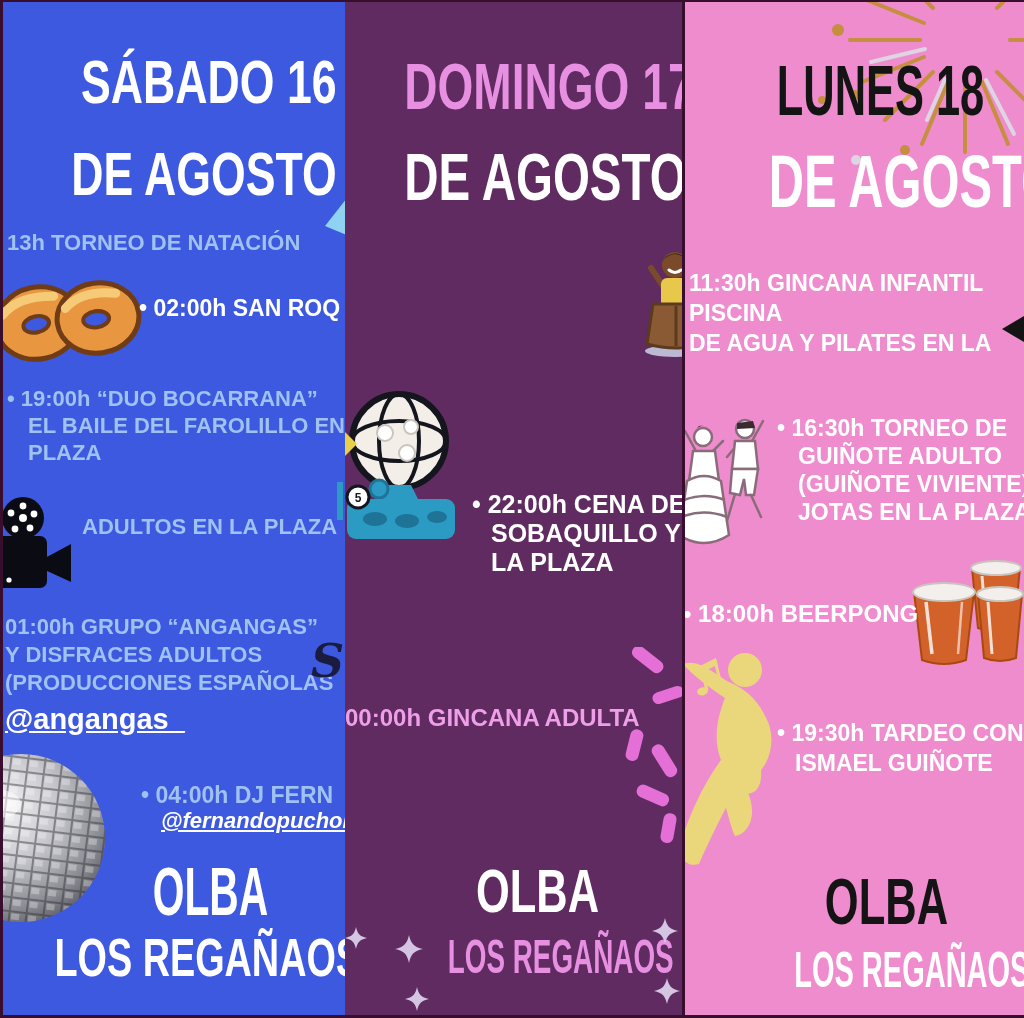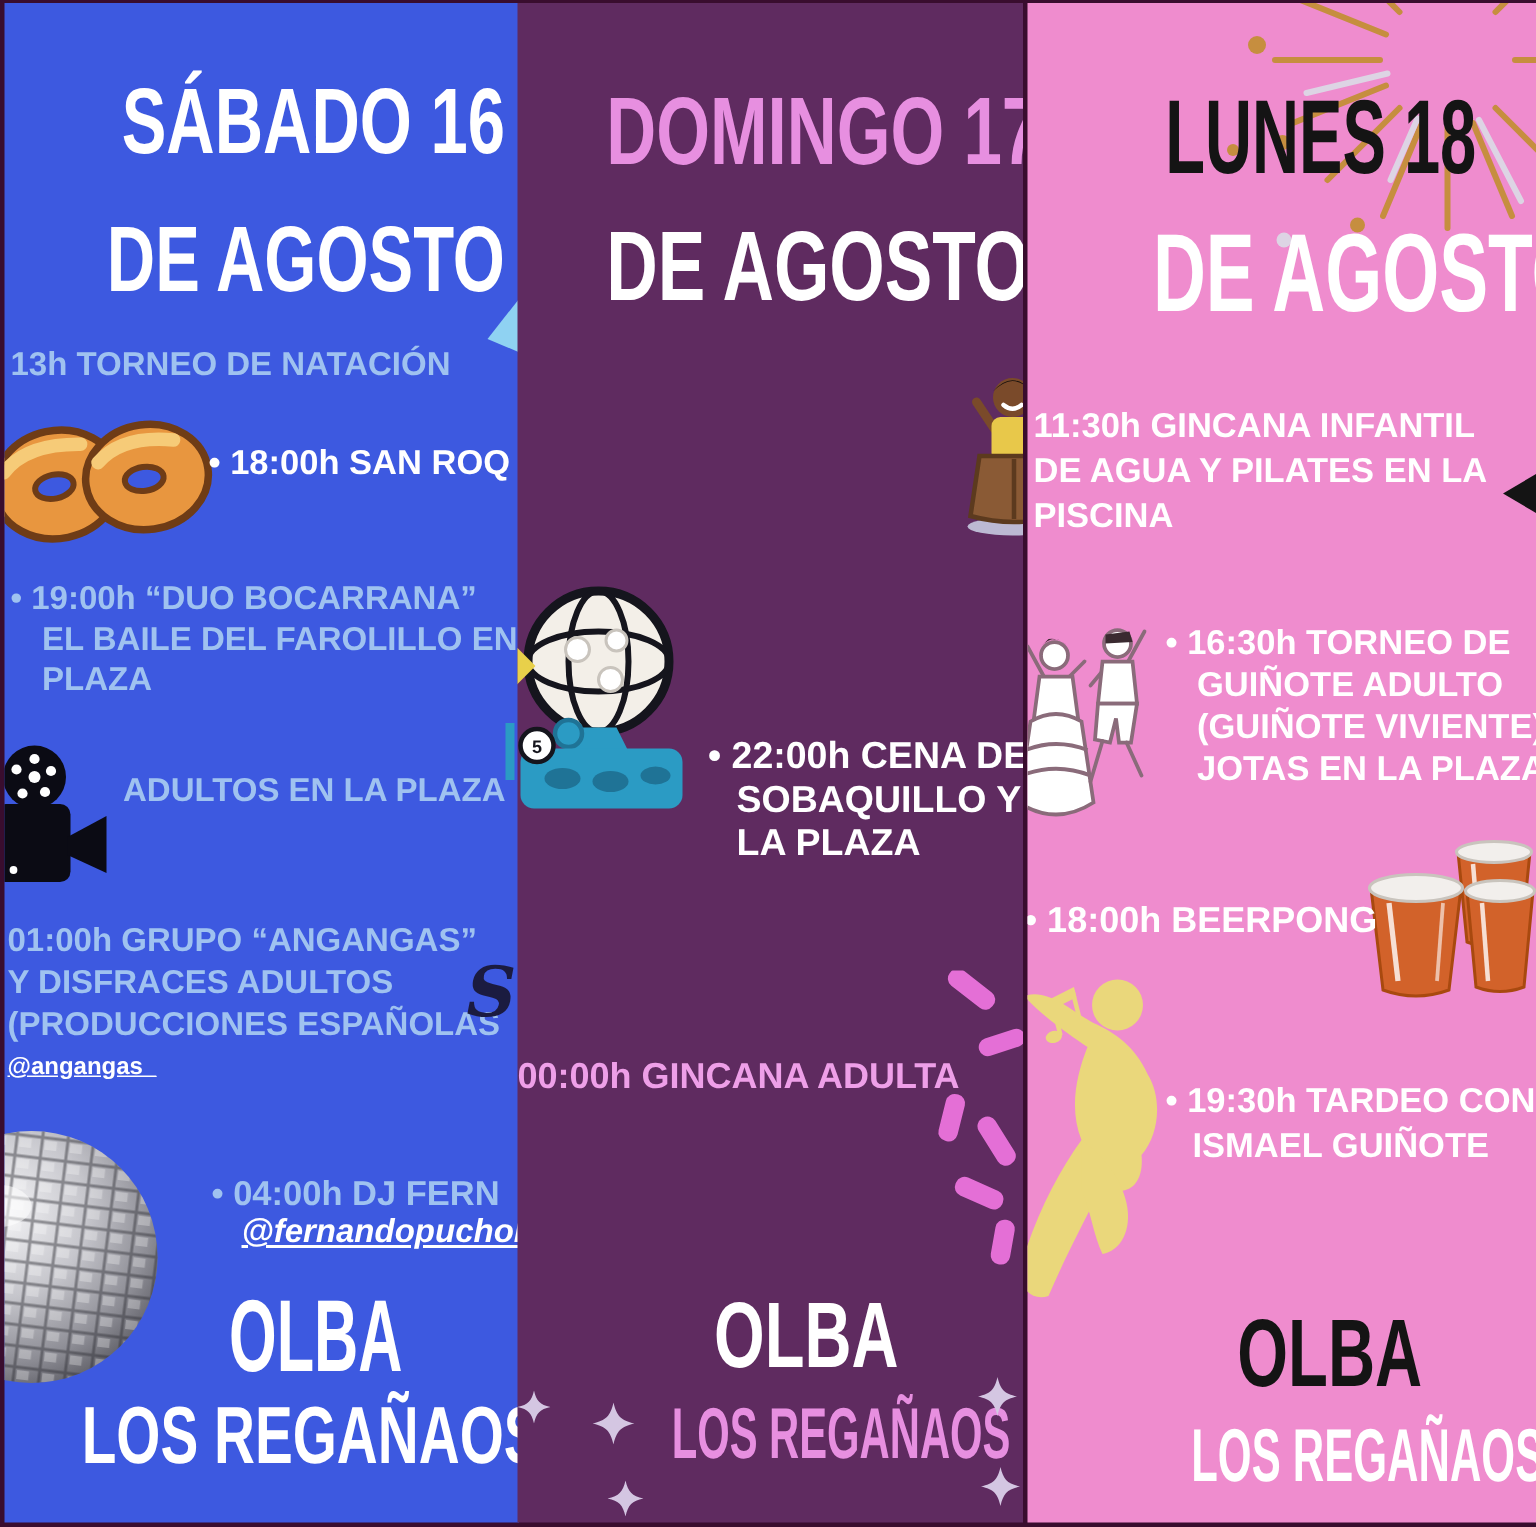--- a/index.html
+++ b/index.html
@@ -22,21 +22,21 @@
   .handle{text-decoration:underline;color:#ffffff;font-weight:bold;white-space:nowrap;}
   
   .p1-title{top:34px;right:9px;text-align:right;color:#fff;}
   .p1-title .l1{font-size:62px;line-height:92px;}
   .p1-title .l2{font-size:62px;line-height:92px;}
   .p1-e1{left:4px;top:228px;font-size:22px;color:#9fc2f0;}
   .p1-e2{left:136px;top:293px;font-size:23px;color:#ffffff;}
   .p1-e3{left:4px;top:383px;font-size:22px;line-height:27px;color:#9fc2f0;}
   .p1-e4{left:58px;top:511px;font-size:22px;line-height:28px;color:#9fc2f0;}
   .p1-e5{left:2px;top:611px;font-size:22px;line-height:28px;color:#9fc2f0;}
-  .p1-h1{left:2px;top:701px;font-size:16px;}
+  .p1-h1{left:2px;top:701px;font-size:29px;}
   .p1-e6{left:138px;top:780px;font-size:23px;color:#9fc2f0;}
   .p1-h2{left:158px;top:806px;font-size:22px;font-style:italic;}
   .p1-olba{top:853px;left:36px;right:-36px;text-align:center;color:#fff;}
   .p1-olba .cond{font-size:68px;line-height:72px;}
   .p1-reg{top:926px;left:0;right:0;text-align:center;color:#fff;}
   .p1-reg .cond{font-size:54px;line-height:58px;}
   .scriptS{left:308px;top:632px;font-family:"DejaVu Serif",serif;font-style:italic;
            font-weight:bold;font-size:46px;color:#1b1b40;}
   
   .p2-title{top:40px;left:12px;right:-12px;text-align:center;}
@@ -88,21 +88,21 @@
         <ellipse cx="43" cy="56" rx="13" ry="8" fill="#3d59e0" stroke="#6f3c16" stroke-width="4"></ellipse>
       </g>
       <g transform="rotate(-8 105 50)">
         <ellipse cx="105" cy="50" rx="41" ry="35" fill="#e8963f" stroke="#6f3c16" stroke-width="5"></ellipse>
         <path d="M74,36 Q92,20 126,28" stroke="#f6cb78" stroke-width="9" fill="none" stroke-linecap="round"></path>
         <ellipse cx="103" cy="51" rx="13" ry="8" fill="#3d59e0" stroke="#6f3c16" stroke-width="4"></ellipse>
       </g>
     </svg>
 
     <div class="ev p1-e2">
-      <div>• 18:00h SAN ROQ</div>
+      <div>• 02:00h SAN ROQ</div>
     </div>
 
     <div class="ev p1-e3">
       <div>• 19:00h “DUO BOCARRANA”</div>
       <div class="ind">EL BAILE DEL FAROLILLO EN L</div>
       <div class="ind">PLAZA</div>
     </div>
 
     <svg class="abs" style="left:-6px;top:494px" width="82" height="112" viewBox="0 0 82 112">
       <circle cx="26" cy="22" r="21" fill="#0b0b14"></circle>
@@ -281,22 +281,22 @@
       <circle cx="62" cy="188" r="5" fill="#ddd4e4"></circle>
     </svg>
 
     <div class="abs p3-title o-c">
       <span class="cond l1 sx62">LUNES 18</span>
       <span class="cond l2 sx66">DE AGOSTO</span>
     </div>
 
     <div class="ev p3-e1">
       <div>11:30h GINCANA INFANTIL</div>
+      <div>PISCINA</div>
       <div>DE AGUA Y PILATES EN LA</div>
-      <div>PISCINA</div>
     </div>
     <div class="abs tri-left"></div>
 
     <svg class="abs" style="left:-8px;top:393px" width="94" height="178" viewBox="0 0 94 178">
       <g stroke="#8a6b7a" stroke-width="2.5" fill="#ffffff">
         <path d="M20,58 L8,36" stroke-linecap="round" fill="none"></path>
         <path d="M34,58 L46,46" stroke-linecap="round" fill="none"></path>
         <circle cx="26" cy="42" r="9"></circle>
         <path d="M16,56 L38,56 L42,86 L12,86 Z"></path>
         <path d="M10,86 Q27,76 44,86 L52,140 Q27,156 2,140 Z"></path>

